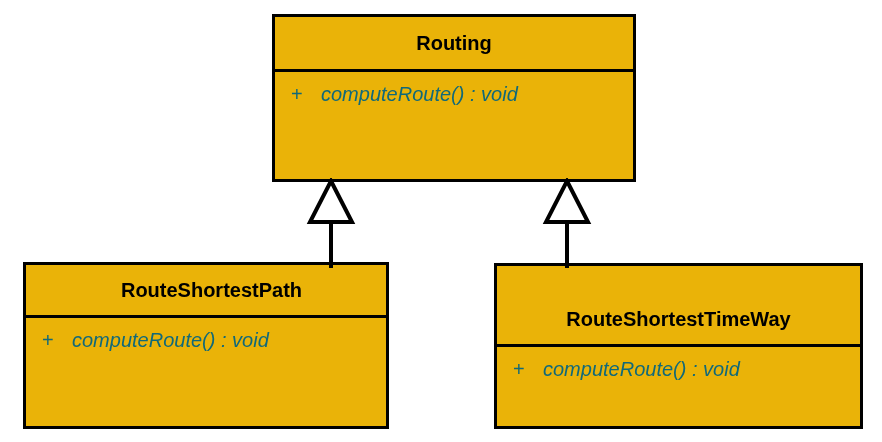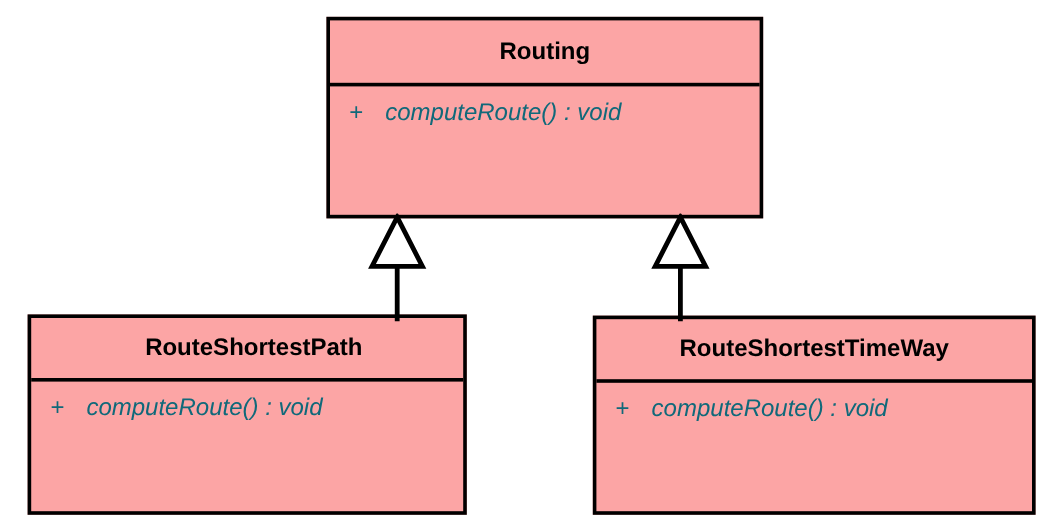--- a/index.html
+++ b/index.html
@@ -15,21 +15,21 @@
     width: 882px;
     height: 442px;
     background: #ffffff;
     overflow: hidden;
   }
 
   
   .uml-class {
     position: absolute;
     box-sizing: border-box;
-    background: #fca5a5;
+    background: #eab308;
     border: 3px solid #000000;
   }
   .uml-class-name {
     box-sizing: border-box;
     width: 100%;
     text-align: center;
     font-weight: bold;
     color: #000000;
     font-size: 20px;
     letter-spacing: 0px;
@@ -80,21 +80,21 @@
     height: 167px;
   }
   #class-route-shortest-path .uml-class-name { height: 53px; padding-left: 11px; }
 
   #class-route-shortest-time-way {
     left: 494px;
     top: 263px;
     width: 369px;
     height: 166px;
   }
-  #class-route-shortest-time-way .uml-class-name { height: 53px; }
+  #class-route-shortest-time-way .uml-class-name { height: 53px; margin-top: 28px; }
 
   
   .generalization {
     position: absolute;
     pointer-events: none;
   }
   #generalization-left {
     left: 300px;
     top: 178px;
     width: 62px;

